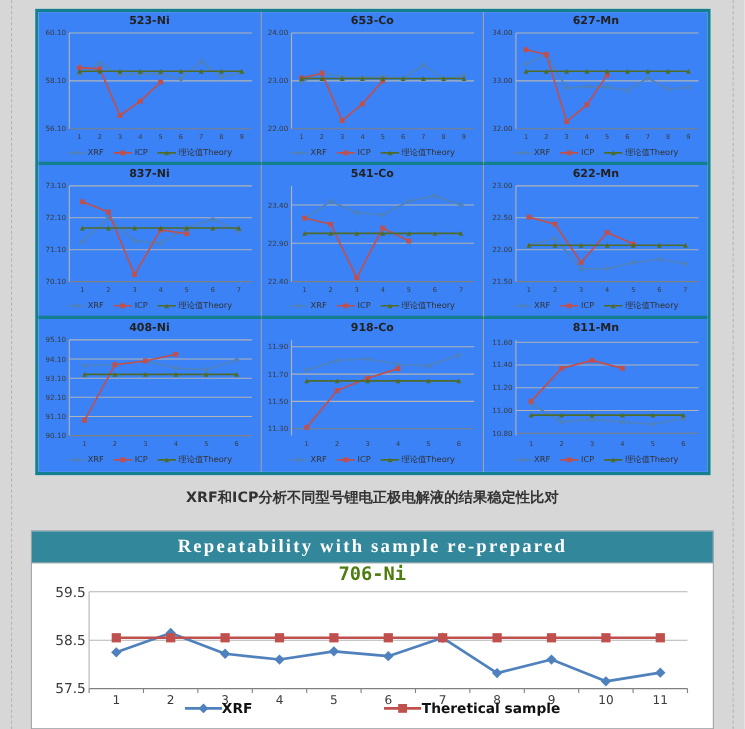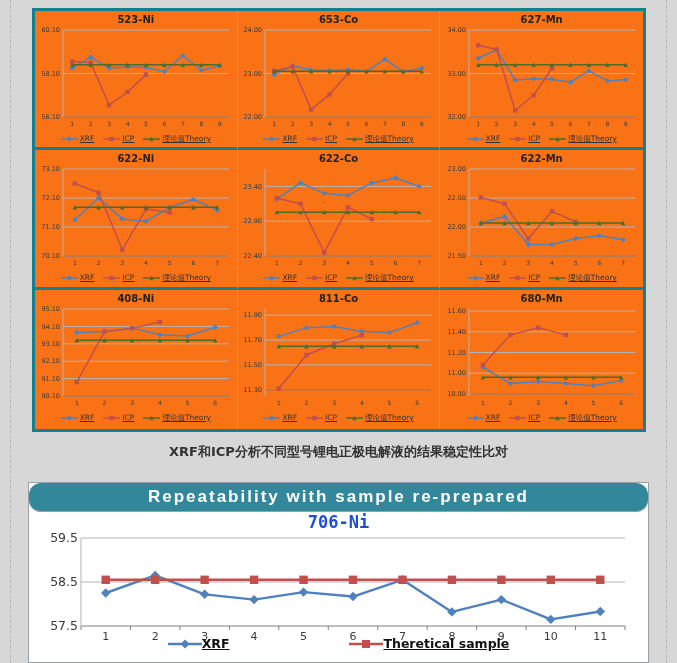--- a/index.html
+++ b/index.html
@@ -13,51 +13,51 @@
   .edge-dash.right{left:666px;}
 
   
   .top-panel{
     position:absolute;left:32px;top:8px;width:614px;height:424px;
     background:#ffffff;border:3px solid #147f8e;box-sizing:border-box;
     display:grid;grid-template-columns:1fr 1fr 1fr;grid-template-rows:1fr 1fr 1fr;
   }
   .cell{
     box-sizing:border-box;display:flex;flex-direction:column;align-items:center;
-    padding-top:3px;overflow:hidden;background:#f97316;
+    padding-top:3px;overflow:hidden;background:#3b82f6;
   }
   .cell.colsep{border-right:1px solid #a3a3a3;}
   .cell.rowsep{border-bottom:3px solid #147f8e;}
   .mc-title{font-size:10px;font-weight:bold;color:#222;line-height:12px;}
   .mc-legend{display:flex;justify-content:flex-start;align-items:center;gap:9px;
-    font-size:7.5px;color:#333;line-height:12px;margin-top:-1px;text-decoration:underline;}
+    font-size:7.5px;color:#333;line-height:12px;margin-top:-1px;}
   .mc-legend .li{display:flex;align-items:center;gap:2px;}
   svg text{font-family:"DejaVu Sans", sans-serif;fill:#3a3a3a;}
 
   
   .caption{
     position:absolute;left:0;top:443px;width:100%;text-align:center;
     font-size:13px;font-weight:bold;color:#333;
   }
 
   
   .bottom-panel{
     position:absolute;left:28px;top:482px;width:621px;height:181px;
     background:#ffffff;border:1px solid #9aa0a4;box-sizing:border-box;
     display:flex;flex-direction:column;align-items:center;
   }
   .bp-header{
     width:100%;height:29px;background:#32879a;color:#ffffff;
     display:flex;align-items:center;justify-content:center;
-    font-family:Liberation Sans, sans-serif;font-weight:bold;font-size:17px;
-    letter-spacing:2px;border-bottom:1px solid #8fa3a8;box-sizing:border-box;border-radius:12px;
+    font-family:Liberation Serif, serif;font-weight:bold;font-size:17px;
+    letter-spacing:2px;border-bottom:1px solid #8fa3a8;box-sizing:border-box;
   }
   .big-title{
     font-family:"DejaVu Sans Mono", monospace;font-weight:bold;font-size:17px;
-    color:#1d4ed8;margin-top:0;line-height:20px;
+    color:#4d7c0f;margin-top:0;line-height:20px;
   }
   .mc-legend.big{font-size:12.5px;font-weight:bold;gap:120px;margin-top:-10px;color:#111;}
   .mc-legend.big .li{gap:0px;}
 </style>
 </head>
 <body>
 
 <div class="edge-dash left"></div>
 <div class="edge-dash right"></div>
 
@@ -266,21 +266,21 @@
         <span class="li">
           <svg width="17" height="8">
             <line x1="0" y1="4" x2="17" y2="4" stroke="#4e6b2a" stroke-width="1.5"></line>
             <polygon points="8.5,1.7999999999999998 10.7,6.2 6.3,6.2" fill="#4e6b2a"></polygon>
           </svg>
           <span>理论值Theory</span>
         </span>
       </div>
   </div>
   <div class="cell colsep rowsep">
-    <div class="mc-title">622-Ni</div>
+    <div class="mc-title">837-Ni</div>
     <div class="mc-plot"><svg width="198" height="104">
           <line x1="26" y1="91" x2="192" y2="91" stroke="#808080" stroke-width="1"></line>
           <text x="23" y="93.275" text-anchor="end" font-size="6.5">70.10</text>
           <line x1="26" y1="62.00000000000001" x2="192" y2="62.00000000000001" stroke="#b3b3b3" stroke-width="1"></line>
           <text x="23" y="64.275" text-anchor="end" font-size="6.5">71.10</text>
           <line x1="26" y1="33" x2="192" y2="33" stroke="#b3b3b3" stroke-width="1"></line>
           <text x="23" y="35.275" text-anchor="end" font-size="6.5">72.10</text>
           <line x1="26" y1="4" x2="192" y2="4" stroke="#b3b3b3" stroke-width="1"></line>
           <text x="23" y="6.275" text-anchor="end" font-size="6.5">73.10</text>
           <line x1="26" y1="4" x2="26" y2="91" stroke="#b3b3b3" stroke-width="1"></line>
@@ -332,21 +332,21 @@
         <span class="li">
           <svg width="17" height="8">
             <line x1="0" y1="4" x2="17" y2="4" stroke="#4e6b2a" stroke-width="1.5"></line>
             <polygon points="8.5,1.7999999999999998 10.7,6.2 6.3,6.2" fill="#4e6b2a"></polygon>
           </svg>
           <span>理论值Theory</span>
         </span>
       </div>
   </div>
   <div class="cell colsep rowsep">
-    <div class="mc-title">622-Co</div>
+    <div class="mc-title">541-Co</div>
     <div class="mc-plot"><svg width="198" height="104">
           <line x1="26" y1="91" x2="192" y2="91" stroke="#808080" stroke-width="1"></line>
           <text x="23" y="93.275" text-anchor="end" font-size="6.5">22.40</text>
           <line x1="26" y1="56.199999999999996" x2="192" y2="56.199999999999996" stroke="#b3b3b3" stroke-width="1"></line>
           <text x="23" y="58.474999999999994" text-anchor="end" font-size="6.5">22.90</text>
           <line x1="26" y1="21.399999999999995" x2="192" y2="21.399999999999995" stroke="#b3b3b3" stroke-width="1"></line>
           <text x="23" y="23.674999999999994" text-anchor="end" font-size="6.5">23.40</text>
           <line x1="26" y1="4" x2="26" y2="91" stroke="#b3b3b3" stroke-width="1"></line>
           <text x="37.85714285714286" y="100" text-anchor="middle" font-size="6">1</text>
           <text x="61.57142857142857" y="100" text-anchor="middle" font-size="6">2</text>
@@ -528,21 +528,21 @@
         <span class="li">
           <svg width="17" height="8">
             <line x1="0" y1="4" x2="17" y2="4" stroke="#4e6b2a" stroke-width="1.5"></line>
             <polygon points="8.5,1.7999999999999998 10.7,6.2 6.3,6.2" fill="#4e6b2a"></polygon>
           </svg>
           <span>理论值Theory</span>
         </span>
       </div>
   </div>
   <div class="cell colsep">
-    <div class="mc-title">811-Co</div>
+    <div class="mc-title">918-Co</div>
     <div class="mc-plot"><svg width="198" height="104">
           <line x1="26" y1="84.78571428571419" x2="192" y2="84.78571428571419" stroke="#808080" stroke-width="1"></line>
           <text x="23" y="87.0607142857142" text-anchor="end" font-size="6.5">11.30</text>
           <line x1="26" y1="59.9285714285714" x2="192" y2="59.9285714285714" stroke="#b3b3b3" stroke-width="1"></line>
           <text x="23" y="62.2035714285714" text-anchor="end" font-size="6.5">11.50</text>
           <line x1="26" y1="35.071428571428605" x2="192" y2="35.071428571428605" stroke="#b3b3b3" stroke-width="1"></line>
           <text x="23" y="37.3464285714286" text-anchor="end" font-size="6.5">11.70</text>
           <line x1="26" y1="10.214285714285586" x2="192" y2="10.214285714285586" stroke="#b3b3b3" stroke-width="1"></line>
           <text x="23" y="12.489285714285586" text-anchor="end" font-size="6.5">11.90</text>
           <line x1="26" y1="4" x2="26" y2="91" stroke="#b3b3b3" stroke-width="1"></line>
@@ -590,21 +590,21 @@
         <span class="li">
           <svg width="17" height="8">
             <line x1="0" y1="4" x2="17" y2="4" stroke="#4e6b2a" stroke-width="1.5"></line>
             <polygon points="8.5,1.7999999999999998 10.7,6.2 6.3,6.2" fill="#4e6b2a"></polygon>
           </svg>
           <span>理论值Theory</span>
         </span>
       </div>
   </div>
   <div class="cell">
-    <div class="mc-title">680-Mn</div>
+    <div class="mc-title">811-Mn</div>
     <div class="mc-plot"><svg width="198" height="104">
           <line x1="26" y1="88.92857142857129" x2="192" y2="88.92857142857129" stroke="#808080" stroke-width="1"></line>
           <text x="23" y="91.2035714285713" text-anchor="end" font-size="6.5">10.80</text>
           <line x1="26" y1="68.21428571428564" x2="192" y2="68.21428571428564" stroke="#b3b3b3" stroke-width="1"></line>
           <text x="23" y="70.48928571428564" text-anchor="end" font-size="6.5">11.00</text>
           <line x1="26" y1="47.5" x2="192" y2="47.5" stroke="#b3b3b3" stroke-width="1"></line>
           <text x="23" y="49.775" text-anchor="end" font-size="6.5">11.20</text>
           <line x1="26" y1="26.785714285714175" x2="192" y2="26.785714285714175" stroke="#b3b3b3" stroke-width="1"></line>
           <text x="23" y="29.060714285714173" text-anchor="end" font-size="6.5">11.40</text>
           <line x1="26" y1="6.071428571428525" x2="192" y2="6.071428571428525" stroke="#b3b3b3" stroke-width="1"></line>

